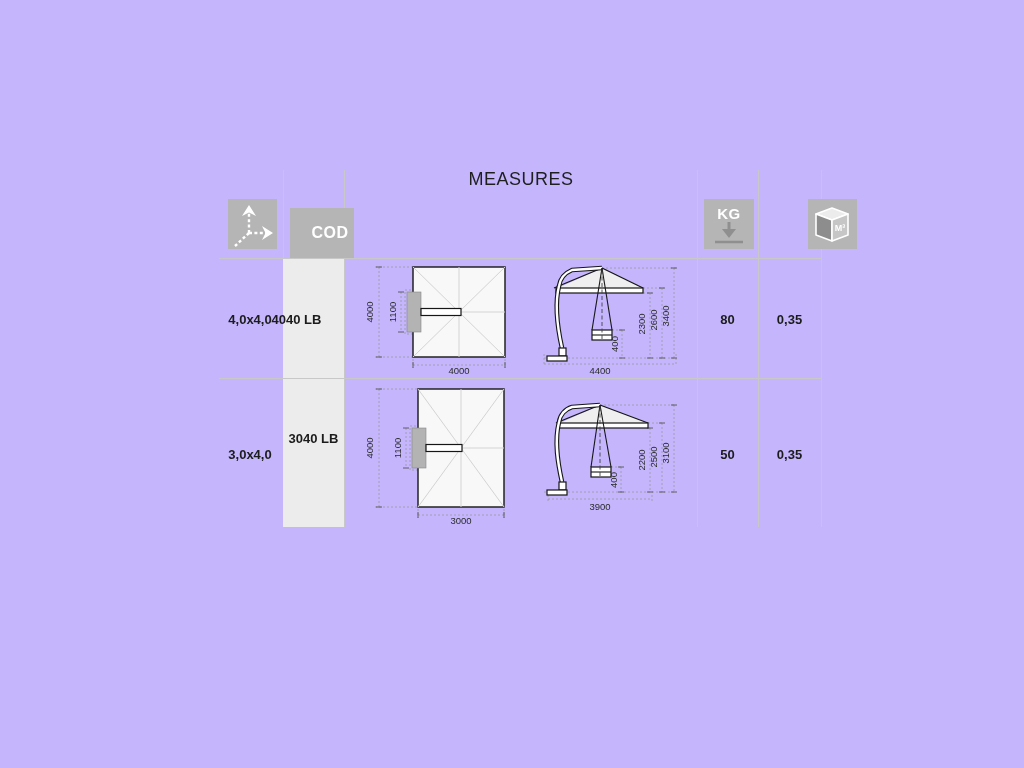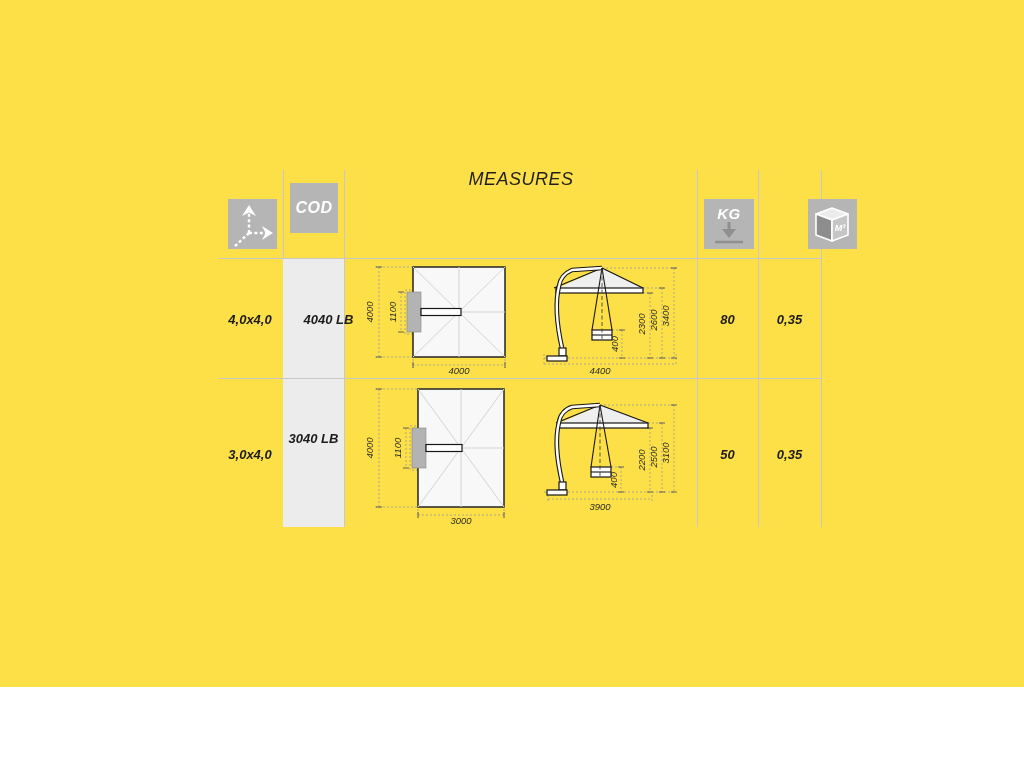--- a/index.html
+++ b/index.html
@@ -1,18 +1,18 @@
 <!DOCTYPE html>
 <html><head>
 <meta charset="utf-8">
 <style>
   html,body{margin:0;padding:0;background:#ffffff;}
   .canvas{
-    position:relative;width:1024px;height:687px;background:#fde047;overflow:hidden;
-    font-family:"Liberation Sans", sans-serif;color:#1c1c1c;font-style:italic;
+    position:relative;width:1024px;height:768px;background:#c4b5fd;overflow:hidden;
+    font-family:"Liberation Sans", sans-serif;color:#1c1c1c;
   }
   .title{
     position:absolute;left:345px;top:169px;width:352px;text-align:center;
     font-size:18px;letter-spacing:.5px;color:#1f1f1f;
   }
   .hline{position:absolute;height:1px;background:#c8c8c8;}
   .vline{position:absolute;width:1px;background:#c8c8c8;}
   .codbg{position:absolute;left:283px;top:259px;width:61px;height:268px;background:#ececec;}
   .ibox{
     position:absolute;width:49px;height:50px;background:#b5b5b5;
@@ -61,21 +61,21 @@
         <line x1="21" y1="34" x2="39" y2="34"></line>
         <line x1="21" y1="34" x2="7" y2="47"></line>
       </g>
       <g fill="#ffffff">
         <polygon points="21,6 14,17 21,13.5 28,17"></polygon>
         <polygon points="45,34 34,27 37.5,34 34,41"></polygon>
       </g>
     </svg>
   </div>
 
-  <div class="ibox" style="left:290px;top:183px;width:48px;">
+  <div class="ibox" style="left:290px;top:208px;width:48px;padding-left:16px;">
     <span class="white-label">COD</span>
   </div>
 
   <div class="ibox" style="left:704px;top:199px;width:50px;">
     <span class="white-label" style="font-size:15px;margin-top:4px;text-align:center;">KG</span>
     <svg width="50" height="26" viewBox="0 0 50 26" style="position:static;">
       <line x1="25" y1="1" x2="25" y2="9" stroke="#8f8f8f" stroke-width="3"></line>
       <polygon points="18,8 32,8 25,17" fill="#8f8f8f"></polygon>
       <line x1="11" y1="21" x2="39" y2="21" stroke="#8f8f8f" stroke-width="2.5"></line>
     </svg>
@@ -84,21 +84,21 @@
   <div class="ibox" style="left:766px;top:199px;margin-left:42px;">
     <svg width="49" height="50" viewBox="0 0 49 50" style="position:static;">
       <polygon points="24,9 40,15 24,21 8,15" fill="#ececec" stroke="#ffffff" stroke-width="1.6" stroke-linejoin="round"></polygon>
       <polygon points="8,15 24,21 24,42 8,36" fill="#8d8d8d" stroke="#ffffff" stroke-width="1.6" stroke-linejoin="round"></polygon>
       <polygon points="40,15 24,21 24,42 40,36" fill="#c6c6c6" stroke="#ffffff" stroke-width="1.6" stroke-linejoin="round"></polygon>
       <text x="32" y="32" text-anchor="middle" font-size="9" font-weight="bold" fill="#ffffff">M³</text>
     </svg>
   </div>
 
   <div class="cell" style="left:218px;top:312px;width:64px;">4,0x4,0</div>
-  <div class="cell" style="left:298px;top:312px;width:61px;">4040 LB</div>
+  <div class="cell" style="left:266px;top:312px;width:61px;">4040 LB</div>
   <div class="cell" style="left:697px;top:312px;width:61px;">80</div>
   <div class="cell" style="left:758px;top:312px;width:63px;">0,35</div>
 
   <div class="cell" style="left:218px;top:447px;width:64px;">3,0x4,0</div>
   <div class="cell" style="left:283px;top:431px;width:61px;">3040 LB</div>
   <div class="cell" style="left:697px;top:447px;width:61px;">50</div>
   <div class="cell" style="left:758px;top:447px;width:63px;">0,35</div>
 
   <svg style="left:365px;top:262px;" width="150" height="116" viewBox="0 0 150 116">
     <g class="dim">

